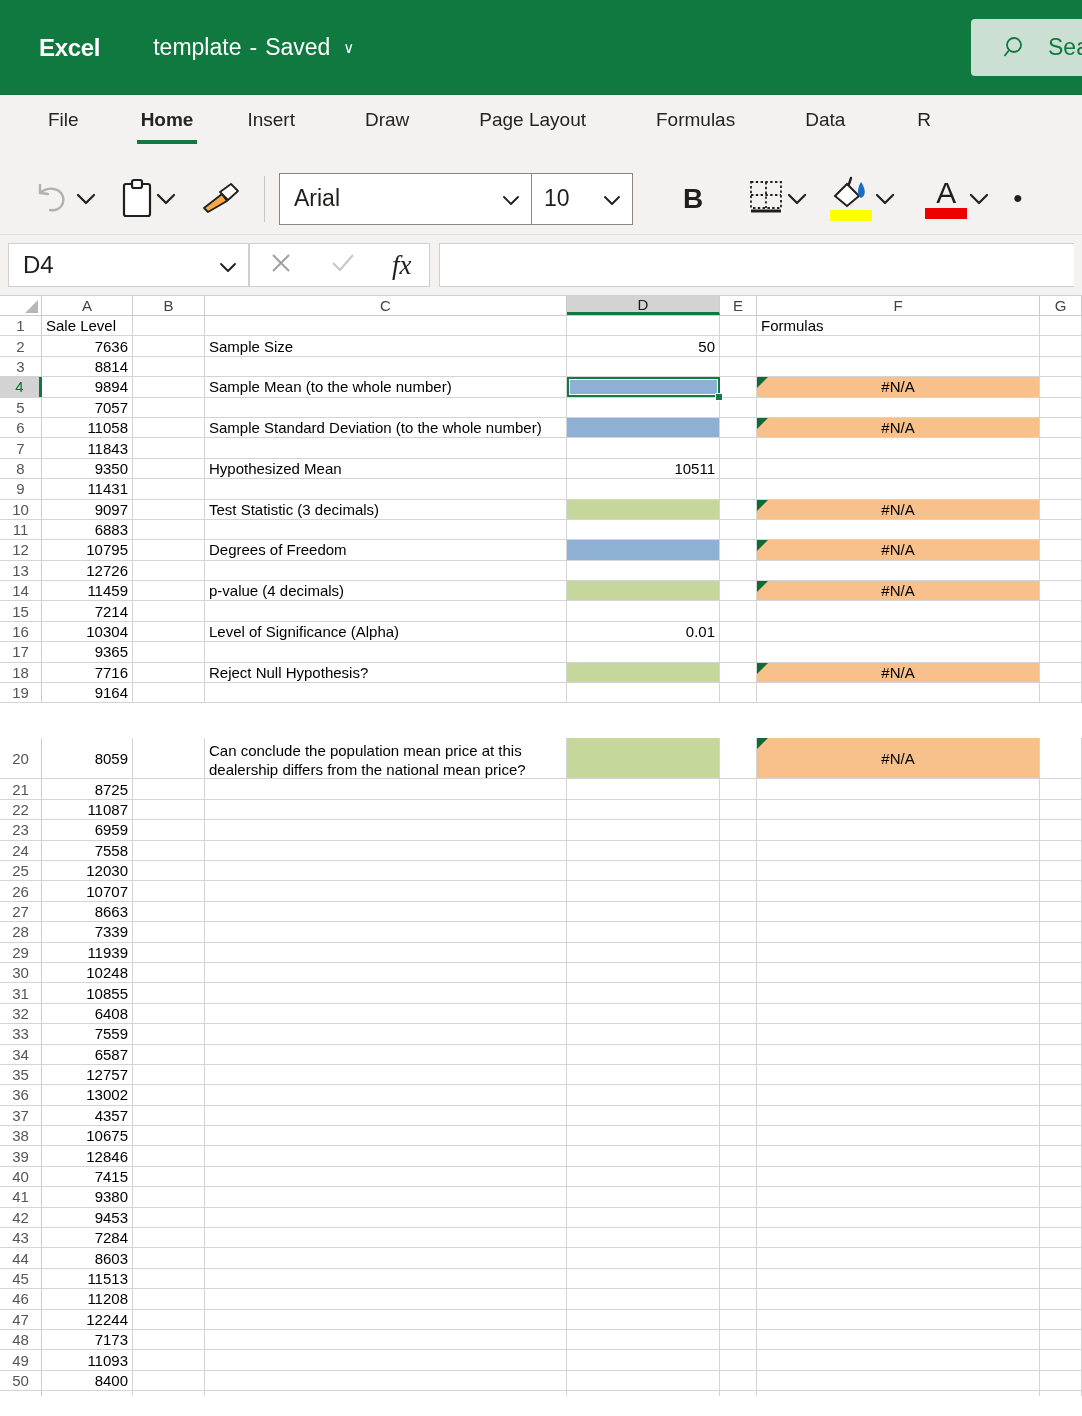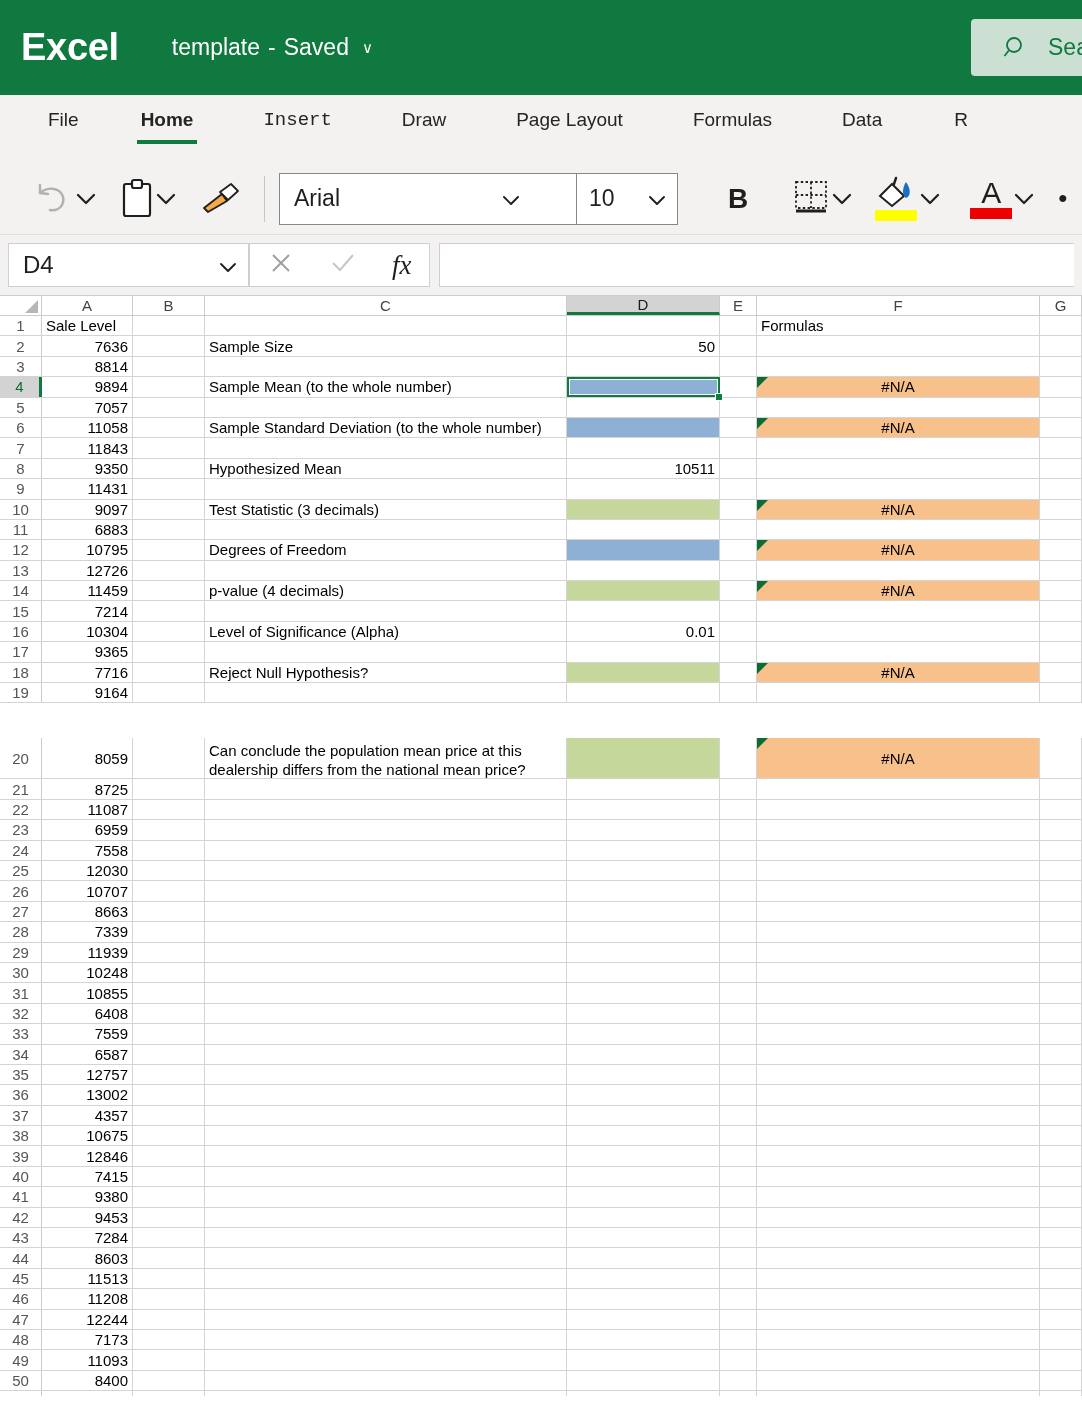--- a/index.html
+++ b/index.html
@@ -15,23 +15,23 @@
   
   .titlebar {
     height: 95px;
     background: #10793F;
     display: flex;
     align-items: center;
     position: relative;
   }
   .app-logo {
     color: #ffffff;
-    font-size: 38px;
+    font-size: 24px;
     font-weight: bold;
-    margin-left: 21px;
+    margin-left: 39px;
     letter-spacing: -0.3px;
   }
   .doc-title-wrap {
     display: flex;
     align-items: center;
     margin-left: 53px;
     color: #ffffff;
     font-size: 23px;
   }
   .doc-name { font-weight: 400; }
@@ -104,21 +104,20 @@
     width: 1px; height: 46px;
     background: #C8C6C4;
     margin: 0 14px;
   }
   .font-combo {
     display: flex;
     border: 1px solid #8A8886;
     background: #ffffff;
     height: 52px;
     align-items: stretch;
-    gap: 45px;
   }
   .font-name-box {
     width: 251px;
     display: flex; align-items: center;
     justify-content: space-between;
     padding: 0 10px 0 14px;
     font-size: 23px;
     color: #201F1E;
   }
   .font-size-box {
@@ -328,21 +327,21 @@
 </div>
 
 <div class="ribbon-tabs" id="ribbon-tabs">
     <div class="rtab" style="margin-left: 44px;">
       <span class="rtab-inner">File</span>
     </div>
     <div class="rtab active" style="margin-left: 54px;">
       <span class="rtab-inner">Home</span>
       <span class="rtab-underline"></span>
     </div>
-    <div class="rtab" style="margin-left: 62px; font-family: Liberation Mono, monospace;">
+    <div class="rtab" style="margin-left: 46px;">
       <span class="rtab-inner">Insert</span>
     </div>
     <div class="rtab" style="margin-left: 62px;">
       <span class="rtab-inner">Draw</span>
     </div>
     <div class="rtab" style="margin-left: 62px;">
       <span class="rtab-inner">Page Layout</span>
     </div>
     <div class="rtab" style="margin-left: 62px;">
       <span class="rtab-inner">Formulas</span>

